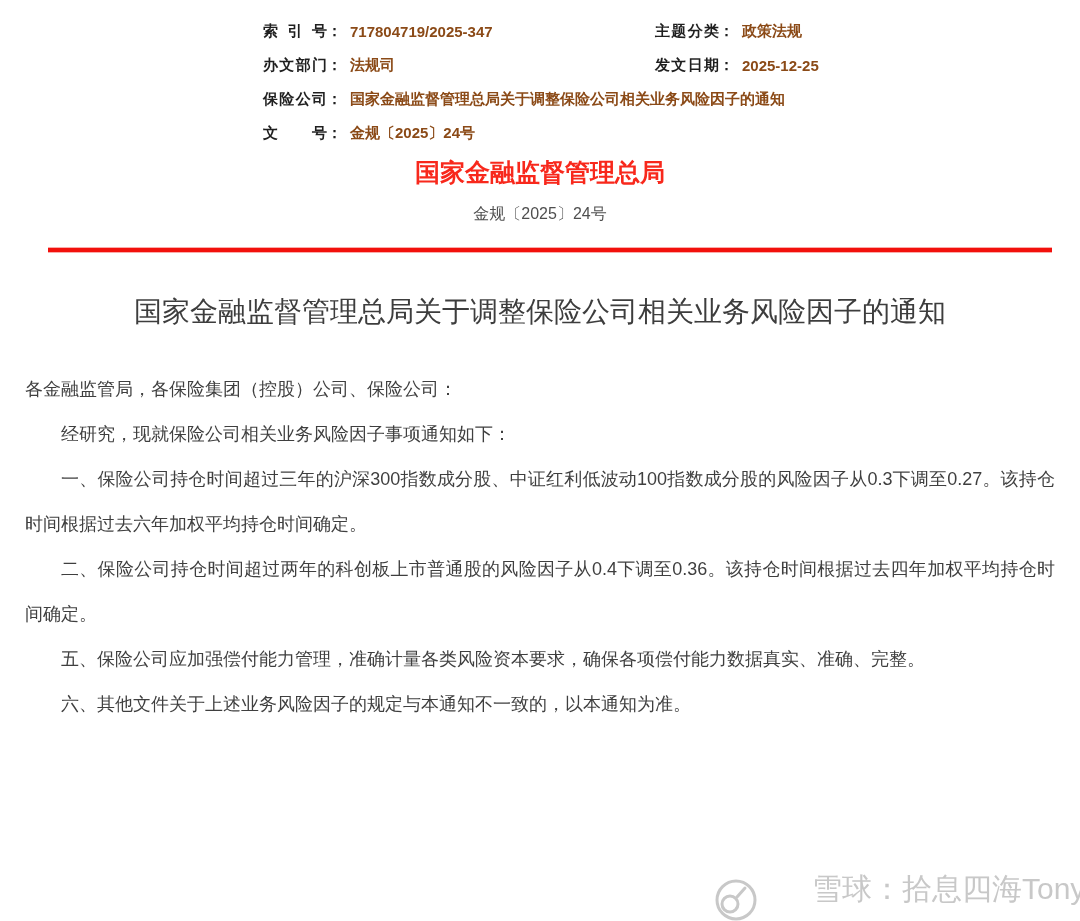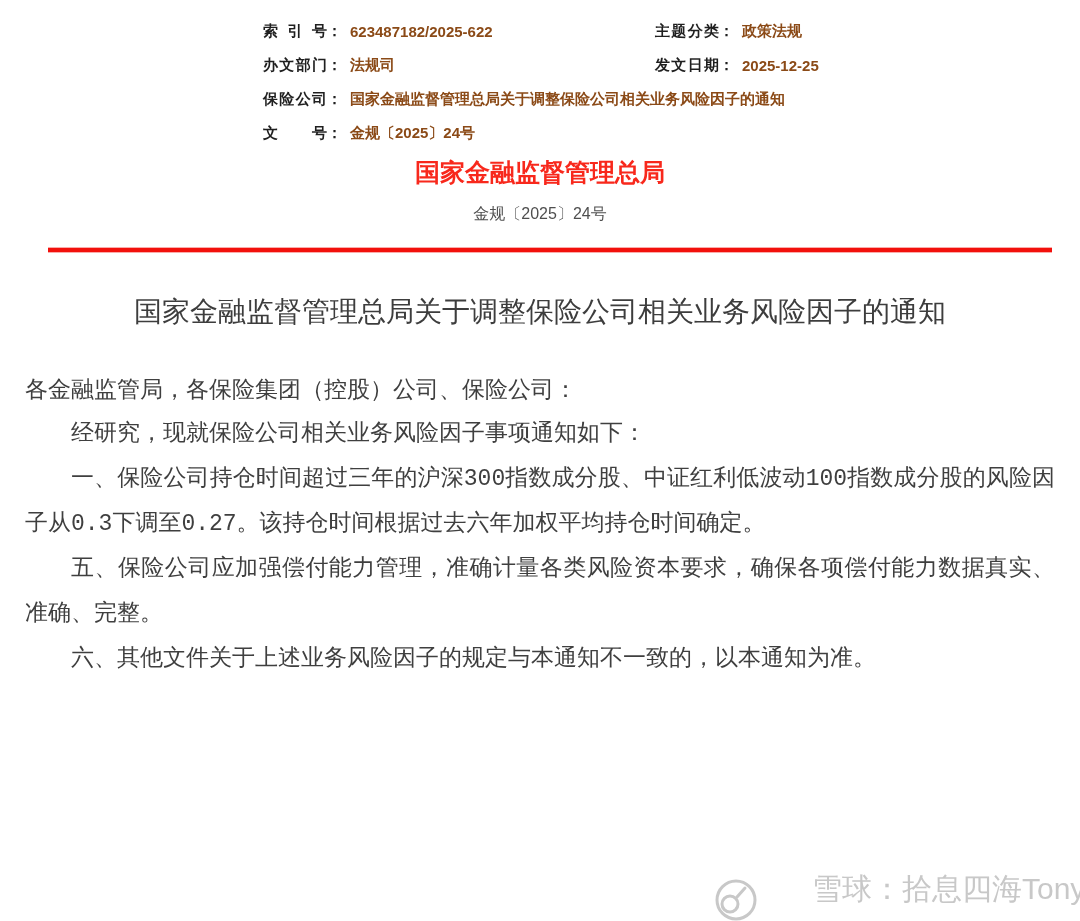--- a/index.html
+++ b/index.html
@@ -80,28 +80,28 @@
     font-weight: 400;
     color: #3d3d3d;
   }
 
   
   .doc-body {
     position: absolute;
     top: 367px;
     left: 25px;
     width: 1030px;
-    font-size: 23px;
+    font-size: 18px;
     line-height: 45px;
     color: #3f3f3f;
     text-align: justify;
     z-index: 2;
   }
   .doc-body p { margin: 0; }
-  .doc-body p.ind { text-indent: 2em; font-family: Liberation Mono, monospace; }
+  .doc-body p.ind { text-indent: 2em; }
 
   
   .watermark {
     position: absolute;
     left: 714px;
     top: 872px;
     display: flex;
     align-items: flex-start;
     z-index: 1;
     pointer-events: none;
@@ -116,21 +116,21 @@
   }
 </style>
 </head>
 <body>
 
 <div class="meta">
   <div class="meta-row">
     <div class="meta-pair left">
       <span class="lbl">索引号</span>
         <span class="colon">：</span>
-        <span class="val">623487182/2025-622</span>
+        <span class="val">717804719/2025-347</span>
     </div>
     <div class="meta-pair">
       <span class="lbl">主题分类</span>
         <span class="colon">：</span>
         <span class="val">政策法规</span>
     </div>
   </div>
   <div class="meta-row">
     <div class="meta-pair left">
       <span class="lbl">办文部门</span>
@@ -162,20 +162,21 @@
 <div class="agency">国家金融监督管理总局</div>
 <div class="docnum">金规〔2025〕24号</div>
 <div class="red-rule"></div>
 
 <h1 class="doc-title">国家金融监督管理总局关于调整保险公司相关业务风险因子的通知</h1>
 
 <div class="doc-body">
   <p>各金融监管局，各保险集团（控股）公司、保险公司：</p>
   <p class="ind">经研究，现就保险公司相关业务风险因子事项通知如下：</p>
   <p class="ind">一、保险公司持仓时间超过三年的沪深300指数成分股、中证红利低波动100指数成分股的风险因子从0.3下调至0.27。该持仓时间根据过去六年加权平均持仓时间确定。</p>
+  <p class="ind">二、保险公司持仓时间超过两年的科创板上市普通股的风险因子从0.4下调至0.36。该持仓时间根据过去四年加权平均持仓时间确定。</p>
   <p class="ind">五、保险公司应加强偿付能力管理，准确计量各类风险资本要求，确保各项偿付能力数据真实、准确、完整。</p>
   <p class="ind">六、其他文件关于上述业务风险因子的规定与本通知不一致的，以本通知为准。</p>
 </div>
 
 <div class="watermark">
   <svg class="wm-logo" width="44" height="44" viewBox="0 0 44 44" fill="none" stroke="#c8c8c8" stroke-width="3" stroke-linecap="round">
     <circle cx="22" cy="22" r="19"></circle>
     <circle cx="16" cy="26" r="8"></circle>
     <path d="M31 10 L23 19"></path>
   </svg>

